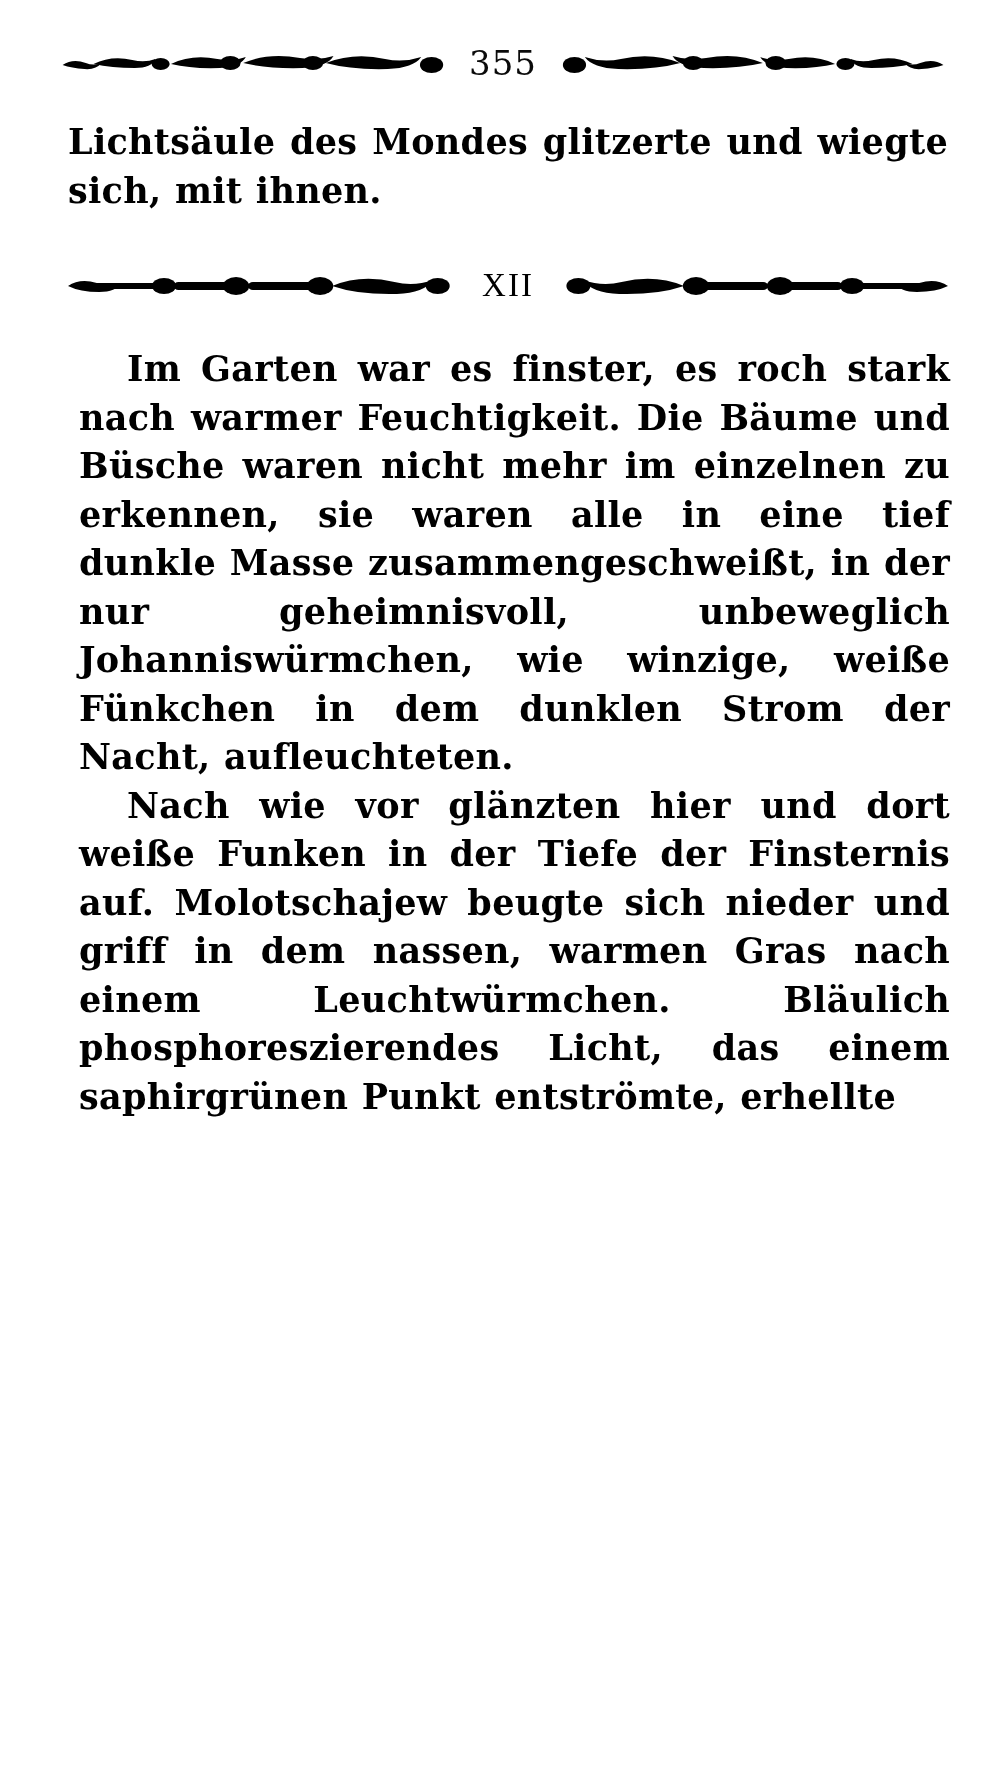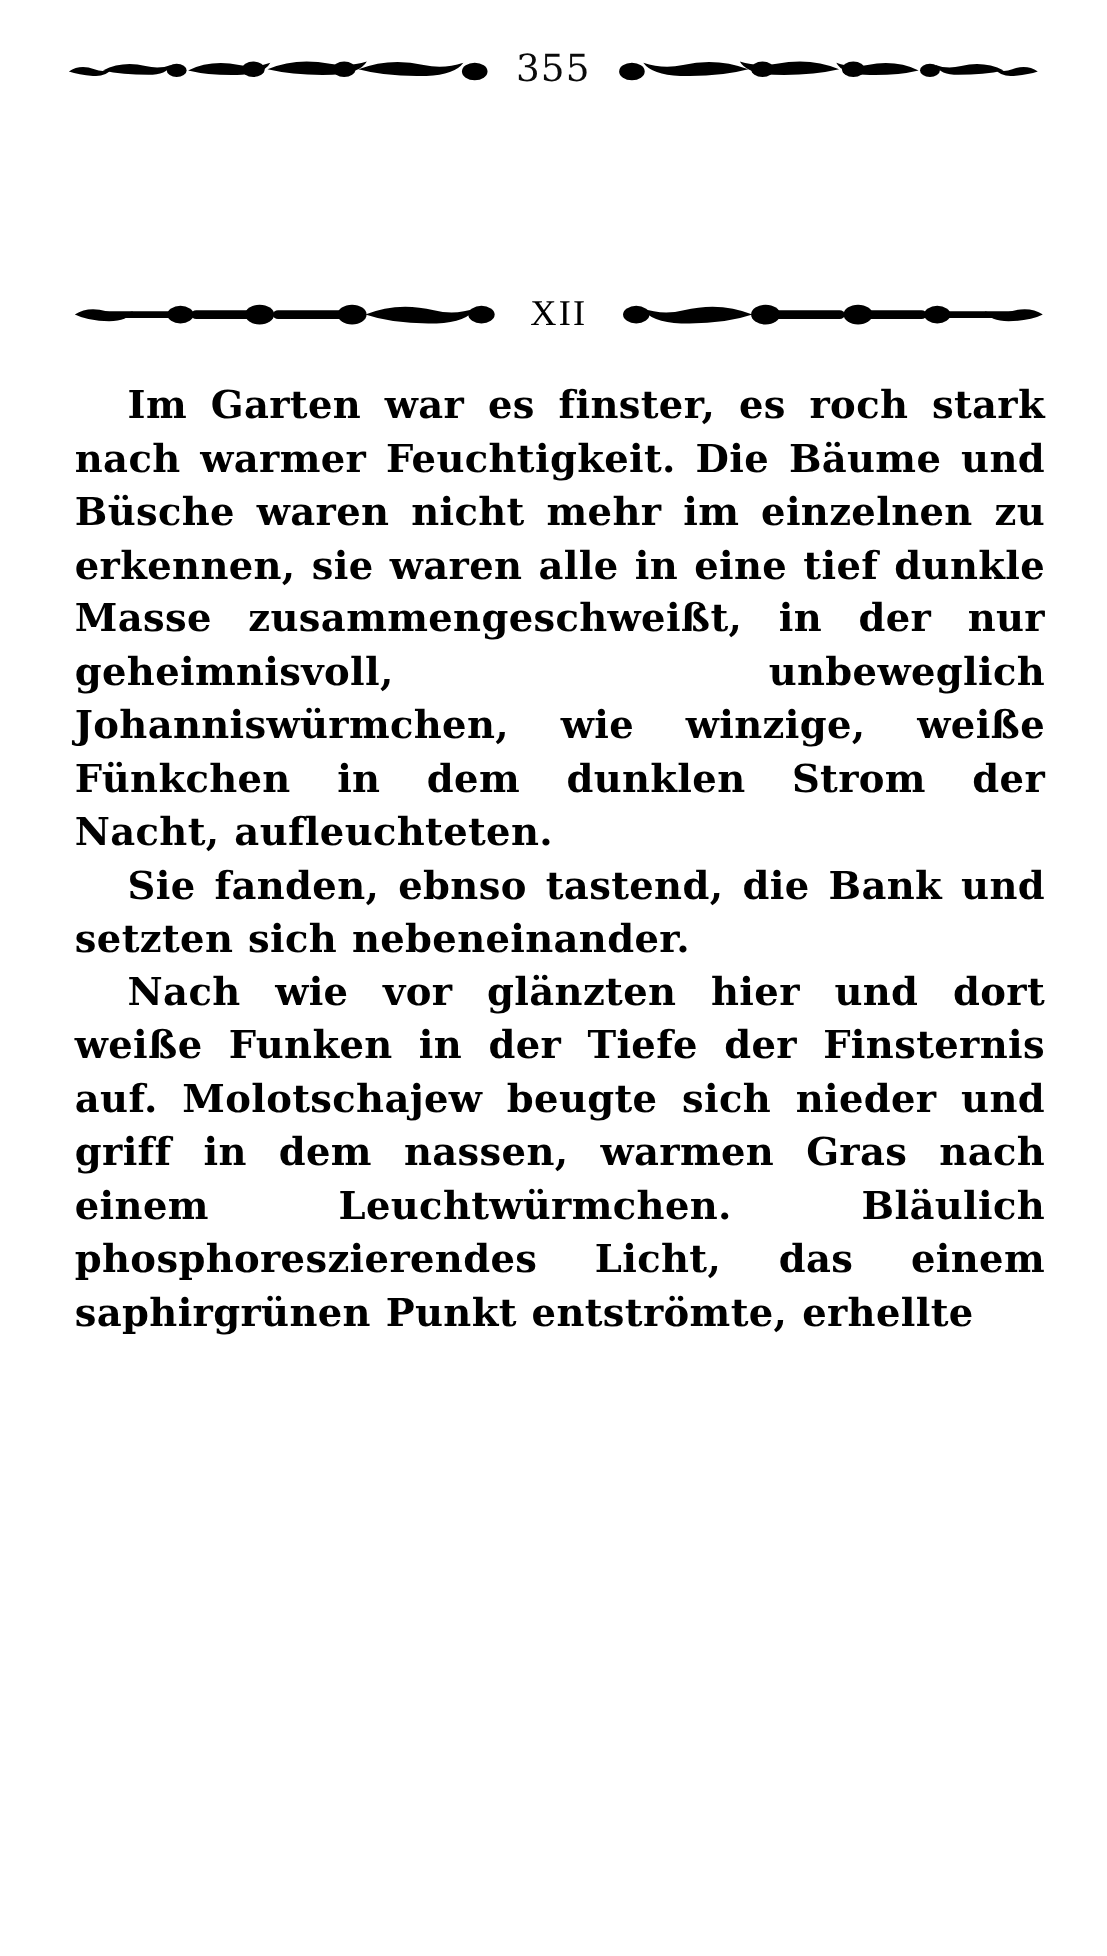--- a/index.html
+++ b/index.html
@@ -66,21 +66,21 @@
     text-justify: inter-word;
     font-weight: 600;
     letter-spacing: 0.3px;
     word-spacing: 1px;
     -webkit-font-smoothing: none;
   }
   .para {
     margin: 0;
   }
   .para + .para { margin-top: 0px; }
-  .indent { text-indent: 48px; }
+  .indent { text-indent: 48px; margin-left: 11px; }
 
   
   #para-top { position: absolute; top: 118px; left: 68px; width: 880px; }
 
   
   .chapter-rule {
     position: absolute;
     top: 258px;
     left: 68px;
     width: 880px;
@@ -143,20 +143,23 @@
           <ellipse cx="132" cy="11" rx="8" ry="7"></ellipse>
           <path d="M142 11 q20 -11 44 -5 q14 3 26 -2 q-5 11 -24 12 q-26 1 -46 -5 z"></path>
           <ellipse cx="196" cy="11" rx="8" ry="7"></ellipse>
           <path d="M206 11 q22 -11 46 -4 q14 4 28 -2 q-6 11 -26 12 q-28 1 -48 -6 z"></path>
           <ellipse cx="288" cy="13" rx="9" ry="8"></ellipse>
         </g>
       </svg>
     </div>
   </div>
 
+  <div class="textblock" id="para-top">
+    <p class="fraktur para noafter">Lichtsäule des Mondes glitzerte und wiegte sich, mit ihnen.</p>
+  </div>
 
   <div class="chapter-rule">
     <div class="orn-heavy">
       <svg viewBox="0 0 320 24" preserveAspectRatio="none" xmlns="http://www.w3.org/2000/svg">
         <g fill="#000">
           <path d="M0 12 q10 -8 24 -3 q10 4 20 0 q-4 9 -18 9 q-16 0 -26 -6 z"></path>
           <rect x="14" y="9" width="60" height="6" rx="3"></rect>
           <ellipse cx="80" cy="12" rx="10" ry="8"></ellipse>
           <rect x="88" y="8" width="46" height="8" rx="4"></rect>
           <ellipse cx="140" cy="12" rx="11" ry="9"></ellipse>
@@ -180,17 +183,16 @@
           <ellipse cx="210" cy="12" rx="11" ry="9"></ellipse>
           <path d="M220 12 q24 -12 52 -4 q16 5 32 -2 q-7 13 -30 14 q-32 1 -54 -8 z"></path>
           <ellipse cx="308" cy="12" rx="10" ry="8"></ellipse>
         </g>
       </svg>
     </div>
   </div>
 
   <div class="textblock" id="main-body">
     <p class="fraktur para indent noafter">Im Garten war es finster, es roch stark nach warmer Feuchtigkeit. Die Bäume und Büsche waren nicht mehr im einzelnen zu erkennen, sie waren alle in eine tief dunkle Masse zusammengeschweißt, in der nur geheimnisvoll, unbeweglich Johanniswürmchen, wie winzige, weiße Fünkchen in dem dunklen Strom der Nacht, aufleuchteten.</p>
-    <p class="fraktur para indent noafter">Sie fanden, ebnso tastend, die Bank und setzten sich nebeneinander.</p>
     <p class="fraktur para indent noafter">Nach wie vor glänzten hier und dort weiße Funken in der Tiefe der Finsternis auf. Molotschajew beugte sich nieder und griff in dem nassen, warmen Gras nach einem Leuchtwürmchen. Bläulich phosphoreszierendes Licht, das einem saphirgrünen Punkt entströmte, erhellte</p>
   </div>
 
 </div>
 
 </body></html>

